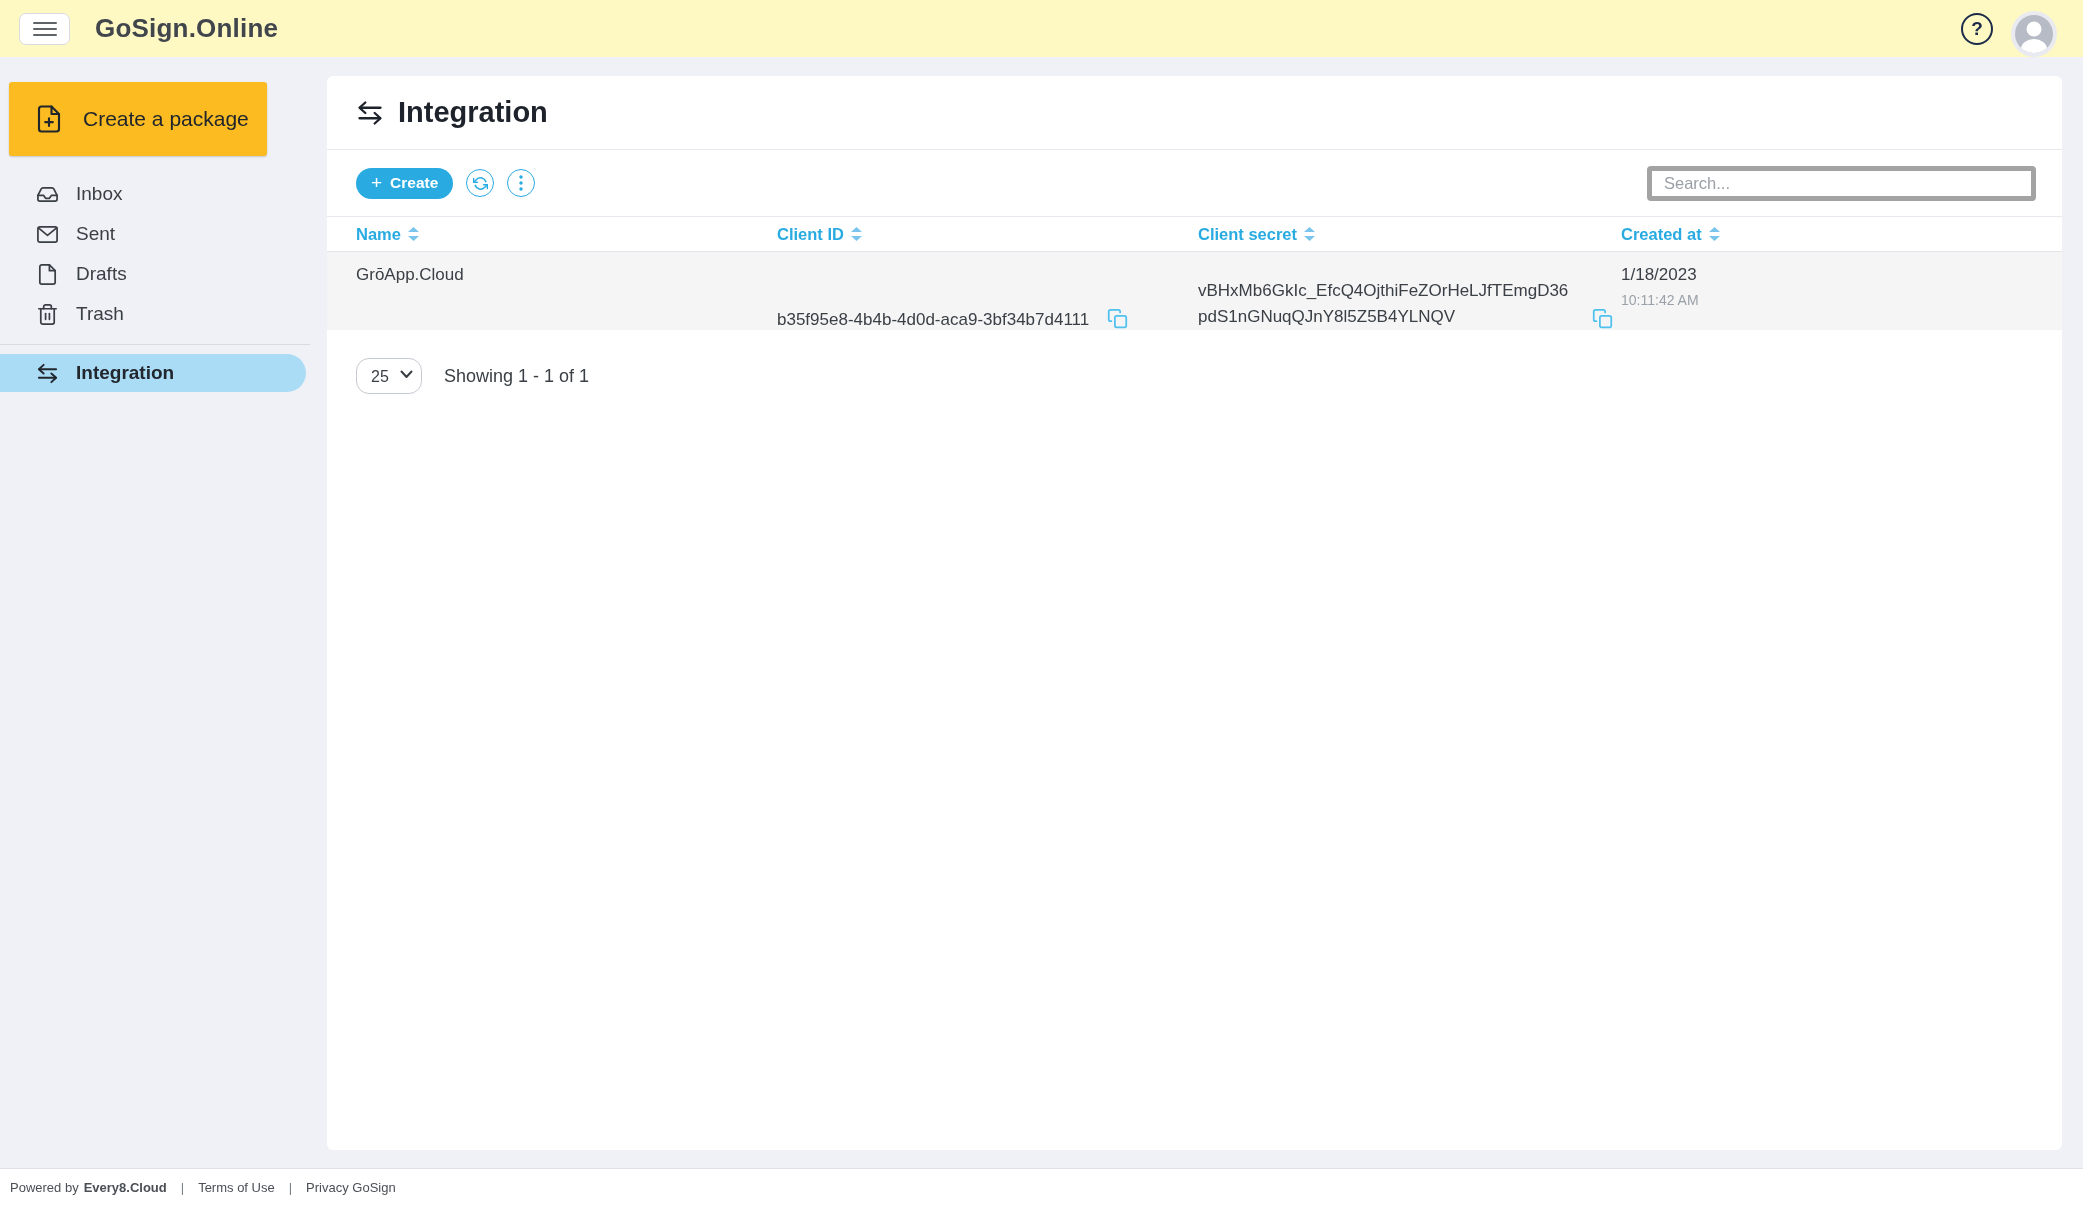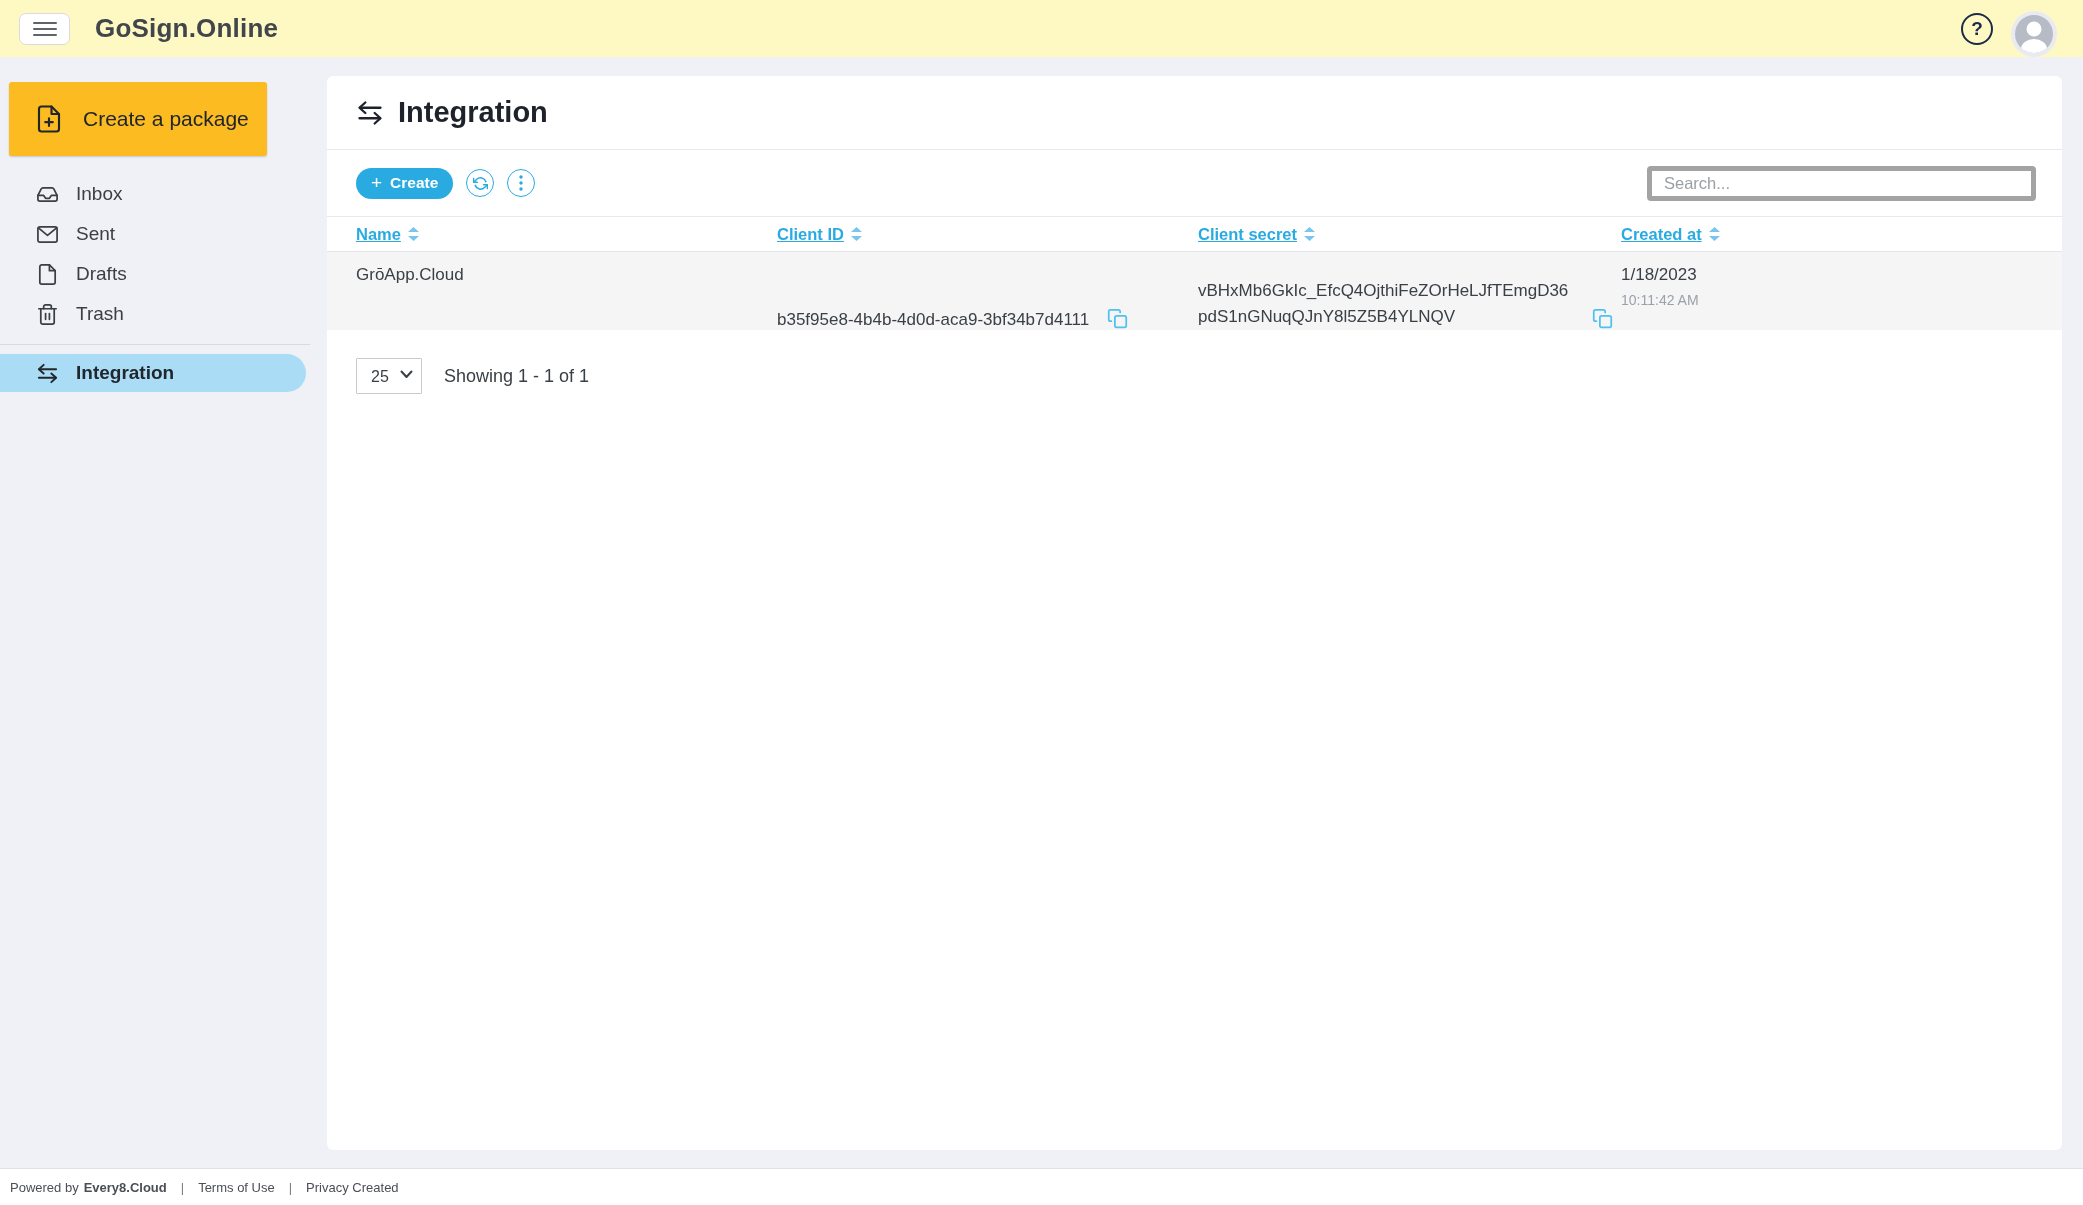--- a/index.html
+++ b/index.html
@@ -95,33 +95,33 @@
   }
   .search-input::placeholder { color:#9aa0a6; }
   
   .thead, .trow {
     display:grid; grid-template-columns:421px 421px 423px 1fr;
     padding-left:29px;
   }
   .thead { height:35px; border-bottom:1px solid #e3e5ea; }
   .th {
     display:flex; align-items:center; gap:7px;
-    font-size:16.5px; font-weight:700; color:#29abe2; cursor:pointer;text-decoration:underline;
+    font-size:16.5px; font-weight:700; color:#29abe2; cursor:pointer;
   }
   .trow { background:#f5f5f6; padding-top:13px; height:78px; cursor:default; }
   .cell { font-size:17px; color:#3b4046; }
   .cell-flex { display:flex; align-items:flex-end; gap:18px; }
   .secret-text { display:inline-block; max-width:376px; word-break:break-all; line-height:26px; }
   .copy-btn { border:none; background:transparent; padding:0; margin-top:1px; cursor:pointer; color:#4fc1ef; }
   .time { font-size:14px; color:#9aa1a9; margin-top:7px; }
   
   .pagination { margin:28px 0 0 29px; display:flex; align-items:center; gap:22px; }
   .select-wrap { position:relative; }
   .page-size {
-    width:66px; height:36px; border:1px solid #c6cad1; border-radius:1px;
+    width:66px; height:36px; border:1px solid #c6cad1; border-radius:13px;
     background:#fff; font-family:"Liberation Sans",sans-serif; font-size:16px; color:#3a3f45;
     padding-left:14px; appearance:none; -webkit-appearance:none; cursor:pointer; outline:none;
   }
   .select-chevron { position:absolute; right:9px; top:12px; pointer-events:none; color:#3a3f45; }
   .page-summary { font-size:18px; color:#3a3f45; }
   
   .footer {
     position:absolute; left:0; bottom:0; width:2083px; height:37px;
     background:#ffffff; border-top:1px solid #dfe1e6;
     display:flex; align-items:center; gap:14px; padding-left:10px;
@@ -321,14 +321,14 @@
     <span class="page-summary">Showing 1 - 1 of 1</span>
   </div>
 </main>
 
 <footer class="footer">
   <span>Powered by</span>
   <b>Every8.Cloud</b>
   <span class="sep">|</span>
   <a>Terms of Use</a>
   <span class="sep">|</span>
-  <a>Privacy Created</a>
+  <a>Privacy GoSign</a>
 </footer>
 
 </body></html>

